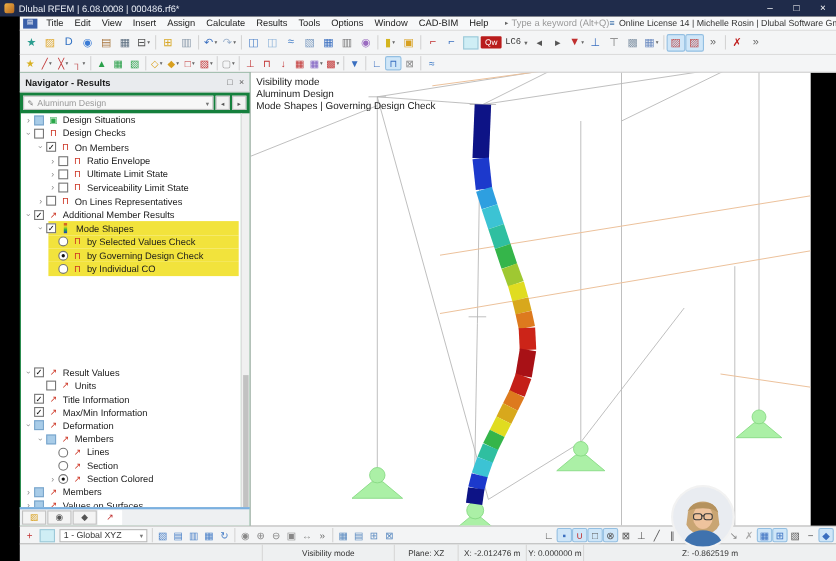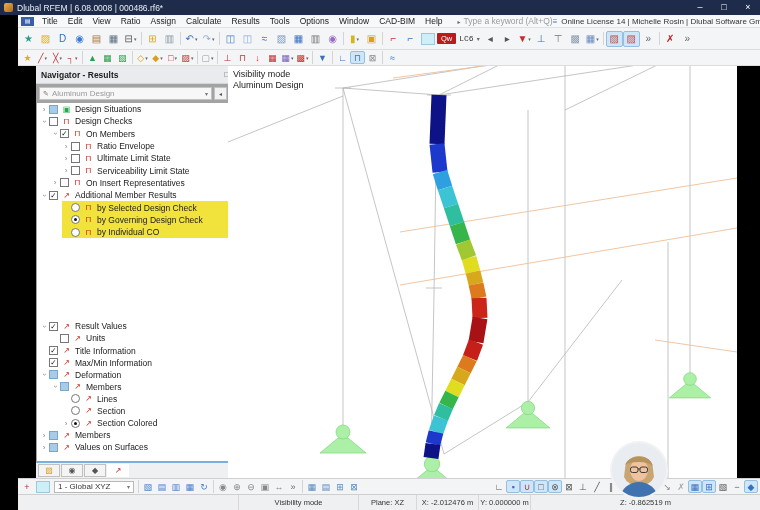--- a/index.html
+++ b/index.html
@@ -31,21 +31,21 @@
          font-size:10px;border-radius:2px;flex:0 0 auto;box-sizing:border-box;}
   .toolbar2 .ticon{width:15px;height:13px;font-size:9px;}
   .ticon .caret{font-size:5px;color:#666;margin-left:1px;}
   .ticon.hl{background:#cfe6f8;border:1px solid #93bfe2;}
   .sep{width:1px;height:13px;background:#d4d4d4;margin:0 2px;flex:0 0 auto;}
   .lc-swatch{width:12px;height:10px;background:#cfeef5;border:1px solid #9cc8d8;margin:0 2px;flex:0 0 auto;}
   .lc-badge{background:#b91c1c;color:#fff;font-size:7.5px;padding:0 4px;height:11px;line-height:11px;border-radius:1px;flex:0 0 auto;}
   .lc-label{font-size:8px;color:#333;margin:0 3px;flex:0 0 auto;font-family:Liberation Mono, monospace;}
   .lc-caret{font-size:6px;color:#666;margin-right:2px;flex:0 0 auto;}
   
-  .navigator{position:absolute;left:36px;top:66px;width:210px;height:412px;background:#a3a3a3;
+  .navigator{position:absolute;left:18px;top:66px;width:210px;height:412px;background:#15803d;
              border-right:1px solid #c5c5c5;box-sizing:border-box;}
   .nav-header{height:17px;display:flex;align-items:center;padding:0 5px;background:#e9ebee;
               border-bottom:1px solid #d5d5d5;font-weight:bold;font-size:8.5px;color:#1a1a1a;}
   .nav-header-icons{margin-left:auto;display:flex;gap:6px;font-size:8px;color:#555;font-weight:normal;}
   .nav-combo{height:19px;display:flex;align-items:center;padding:2px 3px;gap:2px;box-sizing:border-box;}
   .combo{flex:1;height:13px;background:#f7f7f7;border:1px solid #c2c2c2;display:flex;align-items:center;
          font-size:8px;color:#9a9a9a;padding:0 3px;gap:3px;box-sizing:border-box;}
   .combo .pencil{color:#777;font-size:7px;}
   .combo .ccaret{margin-left:auto;font-size:6px;color:#777;}
   .nav-btn{width:13px;height:13px;border:1px solid #c2c2c2;background:#f2f2f2;font-size:6px;
@@ -110,21 +110,21 @@
       <span>×</span>
     </div>
   </div>
 
   <div class="menubar">
     <span class="rfemlogo">▤</span>
     <nav style="display:flex">
         <span class="mitem">Title</span>
         <span class="mitem">Edit</span>
         <span class="mitem">View</span>
-        <span class="mitem">Ratio</span>
+        <span class="mitem">Insert</span>
         <span class="mitem">Assign</span>
         <span class="mitem">Calculate</span>
         <span class="mitem">Results</span>
         <span class="mitem">Tools</span>
         <span class="mitem">Options</span>
         <span class="mitem">Window</span>
         <span class="mitem">CAD-BIM</span>
         <span class="mitem">Help</span>
       </nav>
     <div class="searchbox">
@@ -407,33 +407,39 @@
           <div class="trow" style="padding-left: 24px;">
             <span class="exp"><span class="x">›</span></span>
             <span class="cb unchecked"></span>
             <span class="tico" style="color: rgb(204, 51, 34);">Π</span>
             <span class="tlabel">Serviceability Limit State</span>
           </div>
           <div class="trow" style="padding-left: 13px;">
             <span class="exp"><span class="x">›</span></span>
             <span class="cb unchecked"></span>
             <span class="tico" style="color: rgb(204, 51, 34);">Π</span>
-            <span class="tlabel">On Insert Representatives</span>
+            <span class="tlabel">On Lines Representatives</span>
           </div>
           <div class="trow" style="padding-left: 2px;">
             <span class="exp"><span class="x open">›</span></span>
             <span class="cb checked"></span>
             <span class="tico" style="color: rgb(204, 51, 34);">↗</span>
             <span class="tlabel">Additional Member Results</span>
+          </div>
+          <div class="trow hl" style="padding-left: 13px;">
+            <span class="exp"><span class="x open">›</span></span>
+            <span class="cb checked"></span>
+            <span class="modebar"></span>
+            <span class="tlabel">Mode Shapes</span>
           </div>
           <div class="trow hl" style="padding-left: 24px;">
             <span class="exp"></span>
             <span class="rad"></span>
             <span class="tico" style="color: rgb(204, 51, 34);">Π</span>
-            <span class="tlabel">by Selected Design Check</span>
+            <span class="tlabel">by Selected Values Check</span>
           </div>
           <div class="trow hl" style="padding-left: 24px;">
             <span class="exp"></span>
             <span class="rad on"></span>
             <span class="tico" style="color: rgb(204, 51, 34);">Π</span>
             <span class="tlabel">by Governing Design Check</span>
           </div>
           <div class="trow hl" style="padding-left: 24px;">
             <span class="exp"></span>
             <span class="rad"></span>
@@ -581,20 +587,21 @@
         <line x1="230" y1="316" x2="224" y2="328" stroke="#e0dc20" stroke-width="15" stroke-linecap="butt"></line>
         <line x1="224" y1="328" x2="218" y2="340" stroke="#35b54a" stroke-width="15" stroke-linecap="butt"></line>
         <line x1="218" y1="340" x2="213" y2="352" stroke="#2fbfa0" stroke-width="15" stroke-linecap="butt"></line>
         <line x1="213" y1="352" x2="208" y2="366" stroke="#3cc3d4" stroke-width="15" stroke-linecap="butt"></line>
         <line x1="208" y1="366" x2="205" y2="378" stroke="#1c39cc" stroke-width="15" stroke-linecap="butt"></line>
         <line x1="205" y1="378" x2="203" y2="392" stroke="#0d1386" stroke-width="15" stroke-linecap="butt"></line>
       </svg>
     <div class="vp-overlay">
       <div>Visibility mode</div>
       <div>Aluminum Design</div>
+      <div>Mode Shapes | Governing Design Check</div>
     </div>
   </div>
 
   <div class="avatar">
     <svg width="54" height="54" viewBox="0 0 54 54">
       <circle cx="27" cy="27" r="27" fill="#e9ecf1"></circle>
       <path d="M13,26 a14,13 0 0 1 28,0 l1,8 a16,14 0 0 1 -30,0 z" fill="#c9a573"></path>
       <ellipse cx="27" cy="27" rx="9" ry="11" fill="#eec39d"></ellipse>
       <rect x="18.5" y="24" width="7.5" height="5.5" rx="2" fill="none" stroke="#3a3a3a" stroke-width="1"></rect>
       <rect x="28" y="24" width="7.5" height="5.5" rx="2" fill="none" stroke="#3a3a3a" stroke-width="1"></rect>

